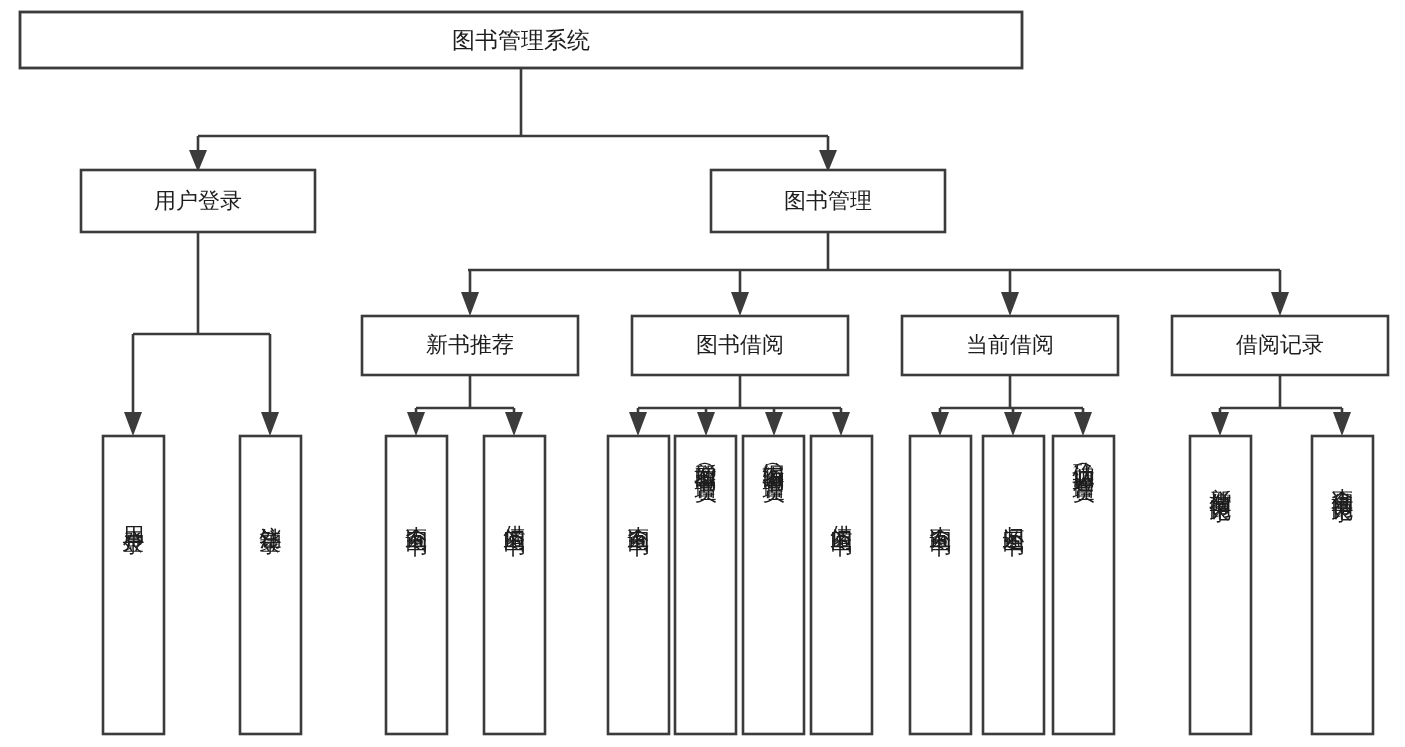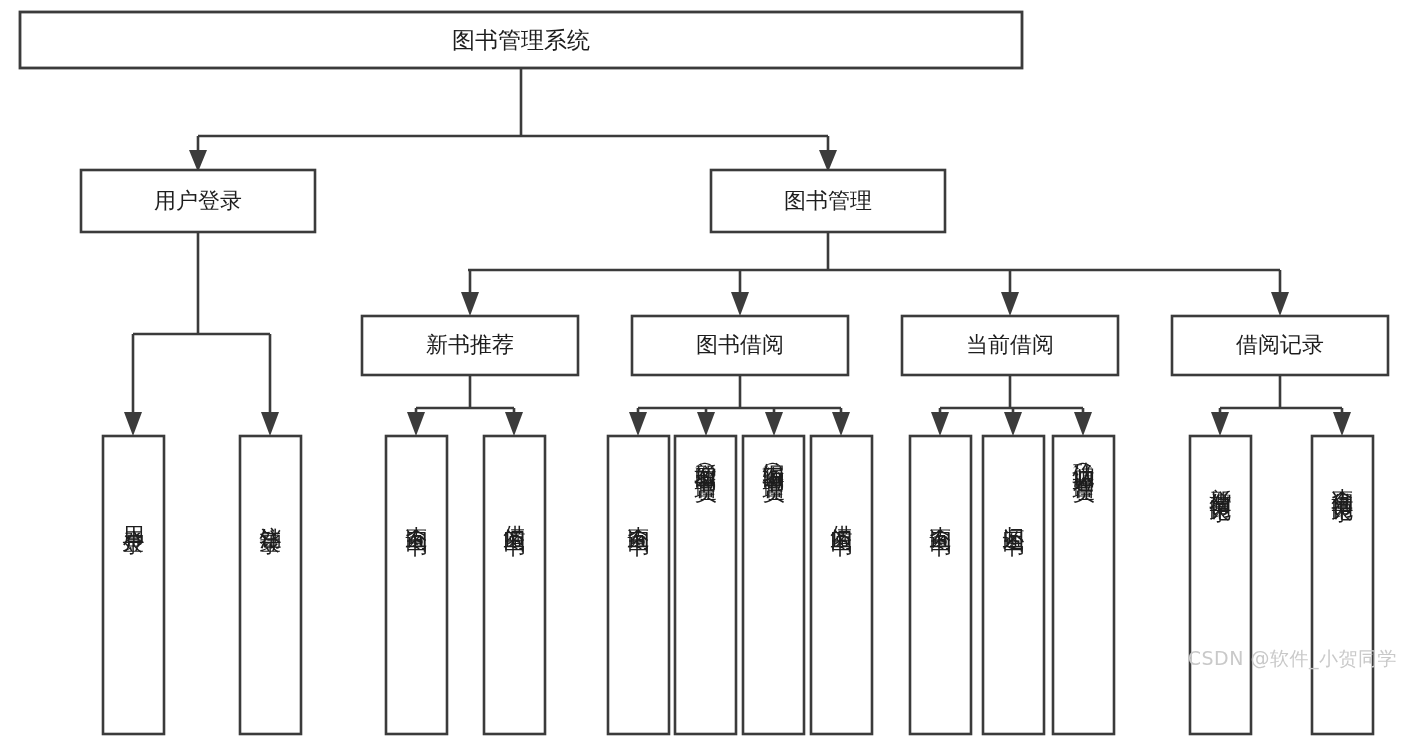--- a/index.html
+++ b/index.html
@@ -236,14 +236,13 @@
   <div class="leaf-label-wrap" style="left:1053px; top:436px; width:61px; height:298px;">
     <span class="leaf-label" style="margin-top:8px;">确认归还（管理员）</span>
   </div>
   <div class="leaf-label-wrap" style="left:1190px; top:436px; width:61px; height:298px;">
     <span class="leaf-label" style="margin-top:34px;">新增借阅记录</span>
   </div>
   <div class="leaf-label-wrap" style="left:1312px; top:436px; width:61px; height:298px;">
     <span class="leaf-label" style="margin-top:34px;">查询借阅记录</span>
   </div>
 
-  <div class="watermark">CSDN @软件_小贺同学</div>
 </div>
 
 </body></html>

